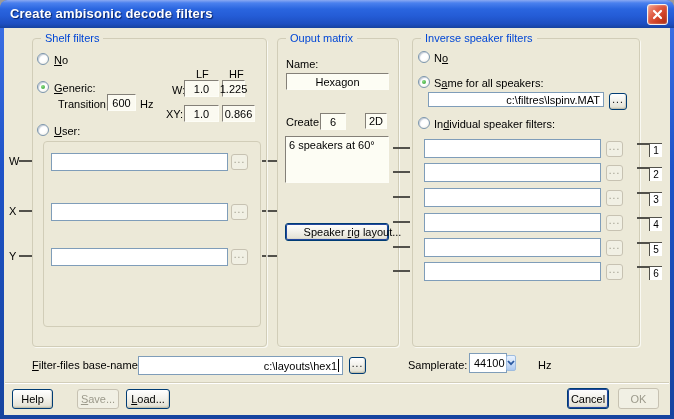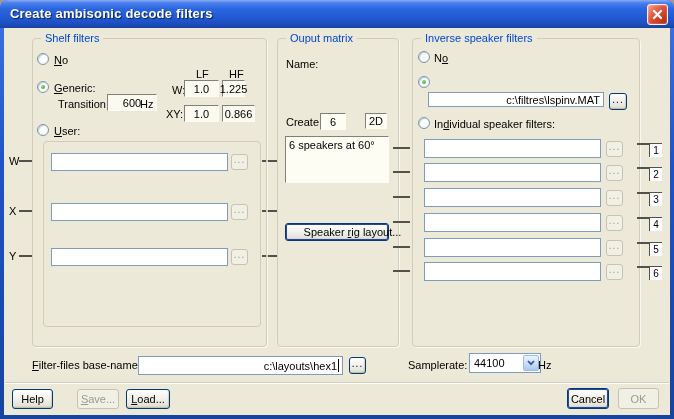--- a/index.html
+++ b/index.html
@@ -105,21 +105,21 @@
   <div class="group" style="left:32px;top:38px;width:233px;height:307px;">
     <span class="gtitle">Shelf filters</span>
 
     <div class="radio" style="left:4px;top:14px;"></div>
     <span class="lbl" style="left:21px;top:15px;"><span></span><span class="accel">N</span><span>o</span></span>
 
     <div class="radio on" style="left:4px;top:42px;"></div>
     <span class="lbl" style="left:21px;top:43px;"><span></span><span class="accel">G</span><span>eneric:</span></span>
 
     <span class="lbl" style="left:25px;top:59px;">Transition:</span>
-    <div class="sunken" style="left:74px;top:55px;width:50px;height:17px;">600</div>
+    <div class="sunken" style="left:74px;top:55px;width:29px;height:17px;">600</div>
     <span class="lbl" style="left:107px;top:59px;">Hz</span>
 
     <span class="lbl" style="left:163px;top:29px;">LF</span>
     <span class="lbl" style="left:196px;top:29px;">HF</span>
 
     <span class="lbl" style="left:139px;top:45px;">W:</span>
     <div class="sunken" style="left:151px;top:41px;width:35px;height:17px;">1.0</div>
     <div class="sunken" style="left:189px;top:41px;width:23px;height:17px;">1.225</div>
 
     <span class="lbl" style="left:133px;top:69px;">XY:</span>
@@ -138,20 +138,21 @@
     <div class="btn dis browse" style="left:198px;top:165px;width:17px;height:16px;">...</div>
 
     <div class="edit" style="left:18px;top:209px;width:177px;height:18px;"></div>
     <div class="btn dis browse" style="left:198px;top:210px;width:17px;height:16px;">...</div>
   </div>
 
   <div class="group" style="left:277px;top:38px;width:120px;height:307px;">
     <span class="gtitle">Ouput matrix</span>
 
     <span class="lbl" style="left:8px;top:19px;">Name:</span>
+    <div class="sunken" style="left:8px;top:34px;width:103px;height:17px;background:#fdfdf4;">Hexagon</div>
 
     <span class="lbl" style="left:8px;top:77px;">Create:</span>
     <div class="sunken" style="left:42px;top:74px;width:26px;height:17px;background:#fdfdf4;">6</div>
     <div class="sunken" style="left:87px;top:74px;width:22px;height:16px;background:#fdfdf4;">2D</div>
 
     <div class="sunken topleft" style="left:7px;top:97px;width:104px;height:47px;">6 speakers at 60°</div>
 
     <div class="btn foc" style="left:7px;top:184px;width:104px;height:18px;padding-left:31px;">
         <span><span>Speaker </span><span class="accel">r</span><span>ig layout...</span></span>
       </div>
@@ -164,20 +165,21 @@
   <div class="dash" style="left:393px;top:246px;width:17px;"></div>
   <div class="dash" style="left:393px;top:270px;width:17px;"></div>
 
   <div class="group" style="left:412px;top:38px;width:226px;height:307px;">
     <span class="gtitle">Inverse speaker filters</span>
 
     <div class="radio" style="left:5px;top:12px;"></div>
     <span class="lbl" style="left:21px;top:13px;"><span>N</span><span class="accel">o</span><span></span></span>
 
     <div class="radio on" style="left:5px;top:37px;"></div>
+    <span class="lbl" style="left:21px;top:38px;"><span>S</span><span class="accel">a</span><span>me for all speakers:</span></span>
 
     <div class="edit right" style="left:15px;top:53px;width:176px;height:15px;">c:\filtres\lspinv.MAT</div>
     <div class="btn browse" style="left:196px;top:54px;width:18px;height:17px;">...</div>
 
     <div class="radio" style="left:5px;top:78px;"></div>
     <span class="lbl" style="left:21px;top:79px;"><span>In</span><span class="accel">d</span><span>ividual speaker filters:</span></span>
 
     <div class="edit" style="left:11px;top:100px;width:177px;height:19px;"></div>
     <div class="btn dis browse" style="left:193px;top:102px;width:17px;height:16px;">...</div>
 
@@ -211,21 +213,21 @@
   <div class="tagbox" style="left:649px;top:266px;">6</div>
 
   <span class="lbl" style="left:32px;top:359px;"><span></span><span class="accel">F</span><span>ilter-files base-name:</span></span>
   <div class="edit right" style="left:138px;top:356px;width:205px;height:19px;">
       <span>c:\layouts\hex1</span>
       <span class="caret"></span>
     </div>
   <div class="btn browse" style="left:349px;top:357px;width:17px;height:17px;">...</div>
 
   <span class="lbl" style="left:408px;top:359px;">Samplerate:</span>
-  <div class="combo" style="left:469px;top:353px;width:72px;height:20px;">
+  <div class="combo" style="left:469px;top:353px;width:38px;height:20px;">
     <span class="val">44100</span>
     <span class="cbtn">
       <svg width="8" height="6" viewBox="0 0 8 6">
           <path d="M1 1 L4 4.2 L7 1" stroke="#2c5aa0" stroke-width="1.8" fill="none"></path>
         </svg>
     </span>
   </div>
   <span class="lbl" style="left:538px;top:359px;">Hz</span>
 
   <div class="divider"></div>

